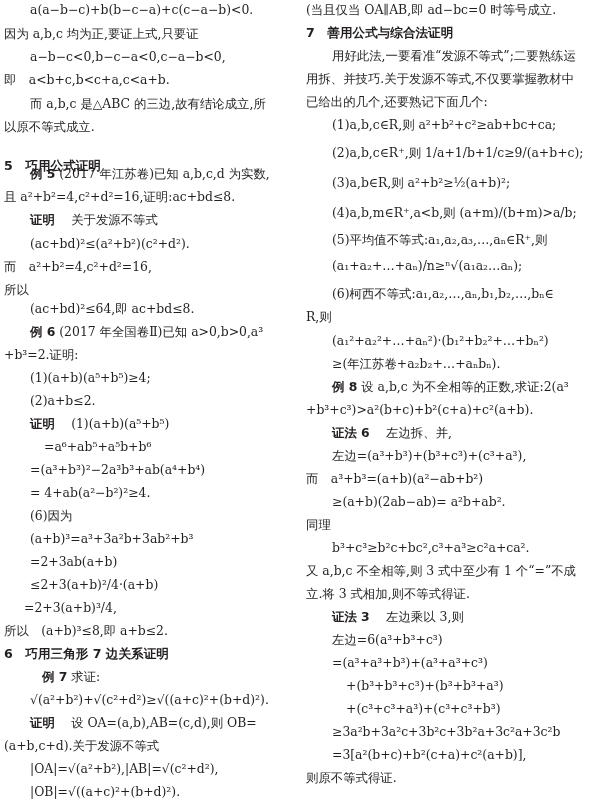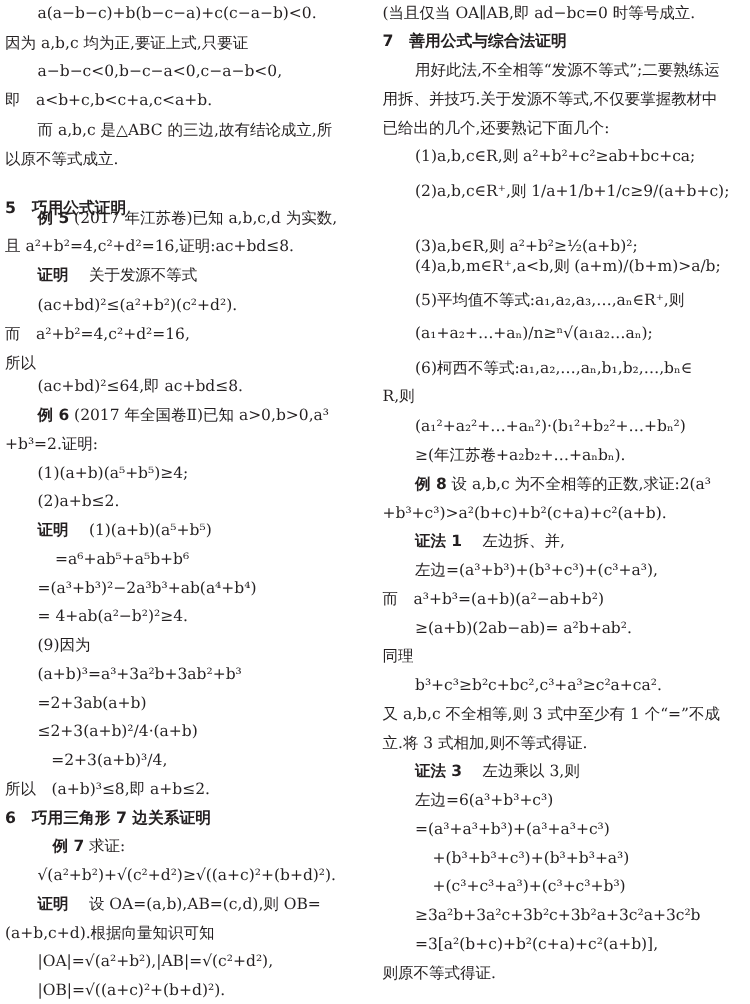--- a/index.html
+++ b/index.html
@@ -45,66 +45,66 @@
   <div class="ln" style="top:347px;left:0">+b³=2.证明:</div>
   <div class="ln" style="top:370px;left:26px">(1)(a+b)(a⁵+b⁵)≥4;</div>
   <div class="ln" style="top:393px;left:26px">(2)a+b≤2.</div>
   <div class="ln" style="top:416px;left:26px">
     <span class="b">证明</span>　
     <span>(1)(a+b)(a⁵+b⁵)</span>
   </div>
   <div class="ln" style="top:439px;left:40px">=a⁶+ab⁵+a⁵b+b⁶</div>
   <div class="ln" style="top:462px;left:26px">=(a³+b³)²−2a³b³+ab(a⁴+b⁴)</div>
   <div class="ln" style="top:485px;left:26px">= 4+ab(a²−b²)²≥4.</div>
-  <div class="ln" style="top:508px;left:26px">(9)因为</div>
+  <div class="ln" style="top:508px;left:26px">(6)因为</div>
   <div class="ln" style="top:531px;left:26px">(a+b)³=a³+3a²b+3ab²+b³</div>
   <div class="ln" style="top:554px;left:26px">=2+3ab(a+b)</div>
   <div class="ln" style="top:577px;left:26px">≤2+3(a+b)²/4·(a+b)</div>
-  <div class="ln" style="top:600px;left:37px">=2+3(a+b)³/4,</div>
+  <div class="ln" style="top:600px;left:20px">=2+3(a+b)³/4,</div>
   <div class="ln" style="top:623px;left:0">所以　(a+b)³≤8,即 a+b≤2.</div>
 
   <div class="ln h" style="top:646px;left:0">6　巧用三角形 7 边关系证明</div>
   <div class="ln" style="top:669px;left:38px">
     <span class="b">例 7</span>
     <span>求证:</span>
   </div>
   <div class="ln" style="top:692px;left:26px">√(a²+b²)+√(c²+d²)≥√((a+c)²+(b+d)²).</div>
   <div class="ln" style="top:715px;left:26px">
     <span class="b">证明</span>　
     <span>设 OA=(a,b),AB=(c,d),则 OB=</span>
   </div>
-  <div class="ln" style="top:738px;left:0">(a+b,c+d).根据向量知识可知</div>
+  <div class="ln" style="top:738px;left:0">(a+b,c+d).关于发源不等式</div>
   <div class="ln" style="top:761px;left:26px">|OA|=√(a²+b²),|AB|=√(c²+d²),</div>
   <div class="ln" style="top:784px;left:26px">|OB|=√((a+c)²+(b+d)²).</div>
 </div>
 
 <div class="col right">
   <div class="ln" style="top:2px;left:0">(当且仅当 OA∥AB,即 ad−bc=0 时等号成立.</div>
   <div class="ln h" style="top:25px;left:0">7　善用公式与综合法证明</div>
-  <div class="ln" style="top:48px;left:26px">用好此法,不全相等“发源不等式”;二要熟练运</div>
+  <div class="ln" style="top:48px;left:26px">用好此法,一要看准“发源不等式”;二要熟练运</div>
   <div class="ln" style="top:71px;left:0">用拆、并技巧.关于发源不等式,不仅要掌握教材中</div>
   <div class="ln" style="top:94px;left:0">已给出的几个,还要熟记下面几个:</div>
   <div class="ln" style="top:117px;left:26px">(1)a,b,c∈R,则 a²+b²+c²≥ab+bc+ca;</div>
   <div class="ln" style="top:145px;left:26px">(2)a,b,c∈R⁺,则 1/a+1/b+1/c≥9/(a+b+c);</div>
-  <div class="ln" style="top:189px;left:26px">(3)a,b∈R,则 a²+b²≥½(a+b)²;</div>
+  <div class="ln" style="top:175px;left:26px">(3)a,b∈R,则 a²+b²≥½(a+b)²;</div>
   <div class="ln" style="top:205px;left:26px">(4)a,b,m∈R⁺,a&lt;b,则 (a+m)/(b+m)&gt;a/b;</div>
   <div class="ln" style="top:232px;left:26px">(5)平均值不等式:a₁,a₂,a₃,…,aₙ∈R⁺,则</div>
   <div class="ln" style="top:258px;left:26px">(a₁+a₂+…+aₙ)/n≥ⁿ√(a₁a₂…aₙ);</div>
   <div class="ln" style="top:286px;left:26px">(6)柯西不等式:a₁,a₂,…,aₙ,b₁,b₂,…,bₙ∈</div>
   <div class="ln" style="top:309px;left:0">R,则</div>
   <div class="ln" style="top:333px;left:26px">(a₁²+a₂²+…+aₙ²)·(b₁²+b₂²+…+bₙ²)</div>
   <div class="ln" style="top:356px;left:26px">≥(年江苏卷+a₂b₂+…+aₙbₙ).</div>
 
   <div class="ln" style="top:379px;left:26px">
     <span class="b">例 8</span>
     <span>设 a,b,c 为不全相等的正数,求证:2(a³</span>
   </div>
   <div class="ln" style="top:402px;left:0">+b³+c³)&gt;a²(b+c)+b²(c+a)+c²(a+b).</div>
   <div class="ln" style="top:425px;left:26px">
-    <span class="b">证法 1</span>　
+    <span class="b">证法 6</span>　
     <span>左边拆、并,</span>
   </div>
   <div class="ln" style="top:448px;left:26px">左边=(a³+b³)+(b³+c³)+(c³+a³),</div>
   <div class="ln" style="top:471px;left:0">而　a³+b³=(a+b)(a²−ab+b²)</div>
   <div class="ln" style="top:494px;left:26px">≥(a+b)(2ab−ab)= a²b+ab².</div>
   <div class="ln" style="top:517px;left:0">同理</div>
   <div class="ln" style="top:540px;left:26px">b³+c³≥b²c+bc²,c³+a³≥c²a+ca².</div>
   <div class="ln" style="top:563px;left:0">又 a,b,c 不全相等,则 3 式中至少有 1 个“=”不成</div>
   <div class="ln" style="top:586px;left:0">立.将 3 式相加,则不等式得证.</div>
   <div class="ln" style="top:609px;left:26px">

